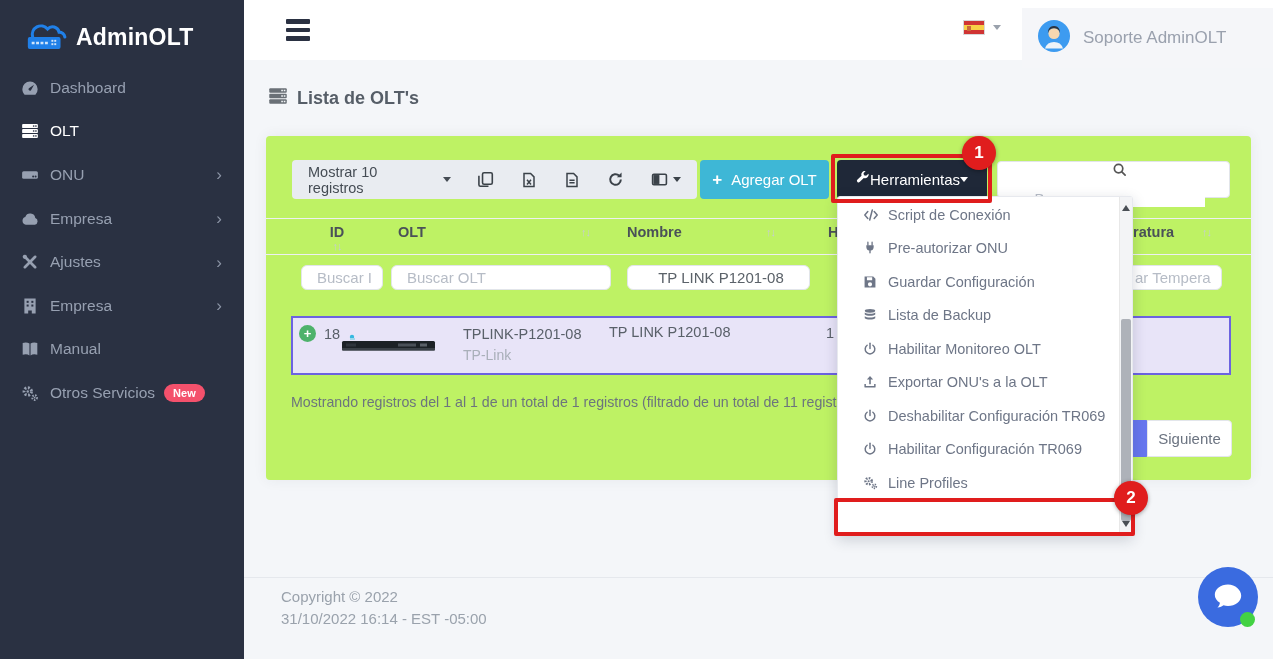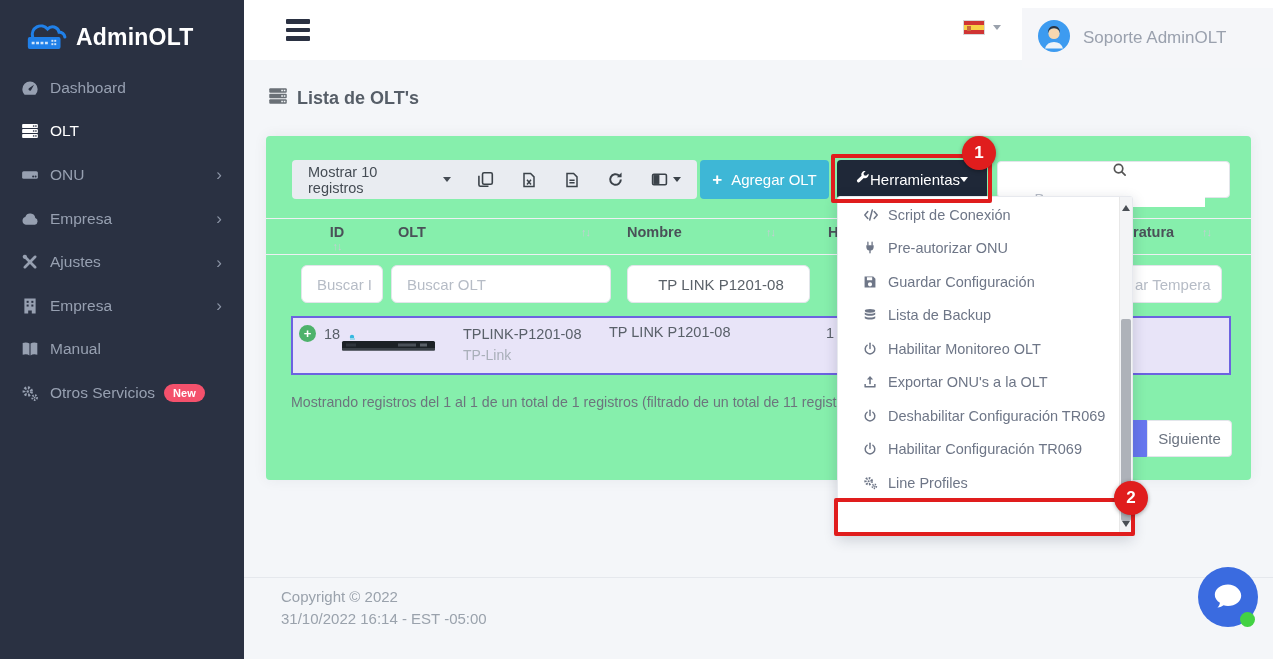--- a/index.html
+++ b/index.html
@@ -29,38 +29,38 @@
   .flag .y { background:#f7cf46; flex:1; position:relative; }
   .flag .y i { position:absolute; left:3px; top:1px; width:4px; height:5px; background:#c96a3a; }
   .caret { width:0; height:0; border-left:4px solid transparent; border-right:4px solid transparent; border-top:5px solid #9aa1ac; }
   .user-box { position:absolute; left:778px; top:0; width:251px; height:60px; background:#f5f6f9; display:flex; align-items:center; gap:13px; padding-left:16px; cursor:pointer;margin-top:8px; }
   .user-name { font-size:17px; color:#9aa1ae; }
 
   
   .page-title { position:absolute; left:268px; top:86px; display:flex; align-items:center; gap:9px; color:#565e68; font-size:18px; font-weight:bold; z-index:5; }
 
   
-  .card { position:absolute; left:266px; top:136px; width:985px; height:344px; background:#86efac; border-radius:4px; box-shadow:0 0 14px rgba(40,50,70,.07); z-index:5; }
+  .card { position:absolute; left:266px; top:136px; width:985px; height:344px; background:#bef264; border-radius:4px; box-shadow:0 0 14px rgba(40,50,70,.07); z-index:5; }
   .toolbar-pill { position:absolute; left:26px; top:24px; width:405px; height:39px; background:#e9ecf1; border-radius:4px; display:flex; align-items:center; padding:0 16px; color:#454c54; font-size:14.5px; }
   .toolbar-pill .entries { display:flex; align-items:center; gap:8px; cursor:pointer; }
   .tb-icons { display:flex; align-items:center; gap:27px; margin-left:26px; color:#3b4249; }
   .tb-btn { display:flex; align-items:center; gap:5px; cursor:pointer; }
   .btn-add { position:absolute; left:434px; top:24px; width:129px; height:39px; background:#3eb7d6; border:none; border-radius:4px; color:#fff; font-size:15px; display:flex; align-items:center; justify-content:center; gap:9px; cursor:pointer; font-family:inherit; }
   .btn-add .plus { font-size:17px; font-weight:bold; line-height:1; }
   .btn-tools { position:absolute; left:571px; top:24px; width:150px; height:39px; background:#1f2838; border:none; border-radius:4px; color:#fff; font-size:15px; display:flex; align-items:center; justify-content:center; cursor:pointer; font-family:inherit; }
   .btn-tools .caret { border-top-color:#fff; }
   .search-box { position:absolute; left:731px; top:25px; width:233px; height:37px; border:1px solid #e2e5ea; border-radius:4px; background:#fff; display:flex; align-items:center; padding-left:12px; gap:9px; color:#555;flex-direction:column; }
   .search-box input { border:none; outline:none; font-size:15px; color:#5b6269; width:170px; font-family:inherit; }
   .search-box input::placeholder { color:#b6bcc6; }
 
   .hline { position:absolute; height:0; border-top:1px solid #edf0f3; }
   .th { position:absolute; display:flex; align-items:center; justify-content:space-between; font-size:14.5px; font-weight:bold; color:#4a5158; cursor:pointer; }
   .sort { font-size:11px; color:#c6ccd4; letter-spacing:-1px; }
   .sort::before { content:"\2191\2193"; }
-  .f-input { position:absolute; height:38px; border:1px solid #e2e5ea; border-radius:6px; font-size:15px; color:#5b6269; padding:0 10px 0 15px; outline:none; background:#fff; font-family:inherit; }
+  .f-input { position:absolute; height:25px; border:1px solid #e2e5ea; border-radius:6px; font-size:15px; color:#5b6269; padding:0 10px 0 15px; outline:none; background:#fff; font-family:inherit; }
   .f-input::placeholder { color:#b6bcc6; }
 
   .sel-row { position:absolute; left:25px; top:180px; width:940px; height:59px; background:#e8e4f8; border:2px solid #6c63e0; cursor:pointer; }
   .plus-circle { position:absolute; left:6px; top:7px; width:17px; height:17px; border-radius:50%; background:#4db26b; color:#fff; font-size:13px; font-weight:bold; display:flex; align-items:center; justify-content:center; cursor:pointer; }
   .plus-circle::before { content:"+"; margin-top:-1px; }
   .cell { position:absolute; font-size:14.5px; color:#596069; }
   .cell.sub { color:#a9afb9; font-size:14px; }
 
   .summary { position:absolute; left:25px; top:258px; font-size:14.2px; color:#6c757d; white-space:nowrap; width:930px; overflow:hidden; }
   .pg-current { position:absolute; left:842px; top:284px; width:39px; height:37px; background:#6777ef; color:#fff; font-size:15px; border:1px solid #6777ef; border-radius:4px 0 0 4px; display:flex; align-items:center; justify-content:center; cursor:pointer; }

